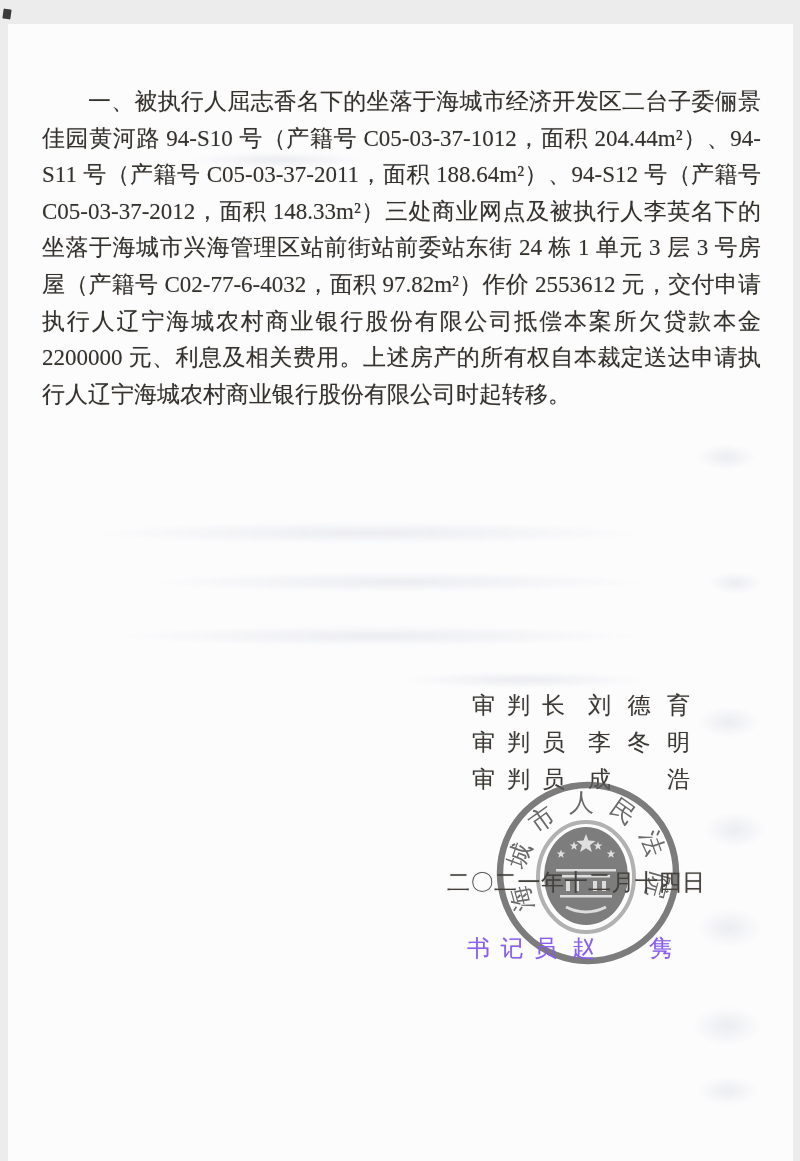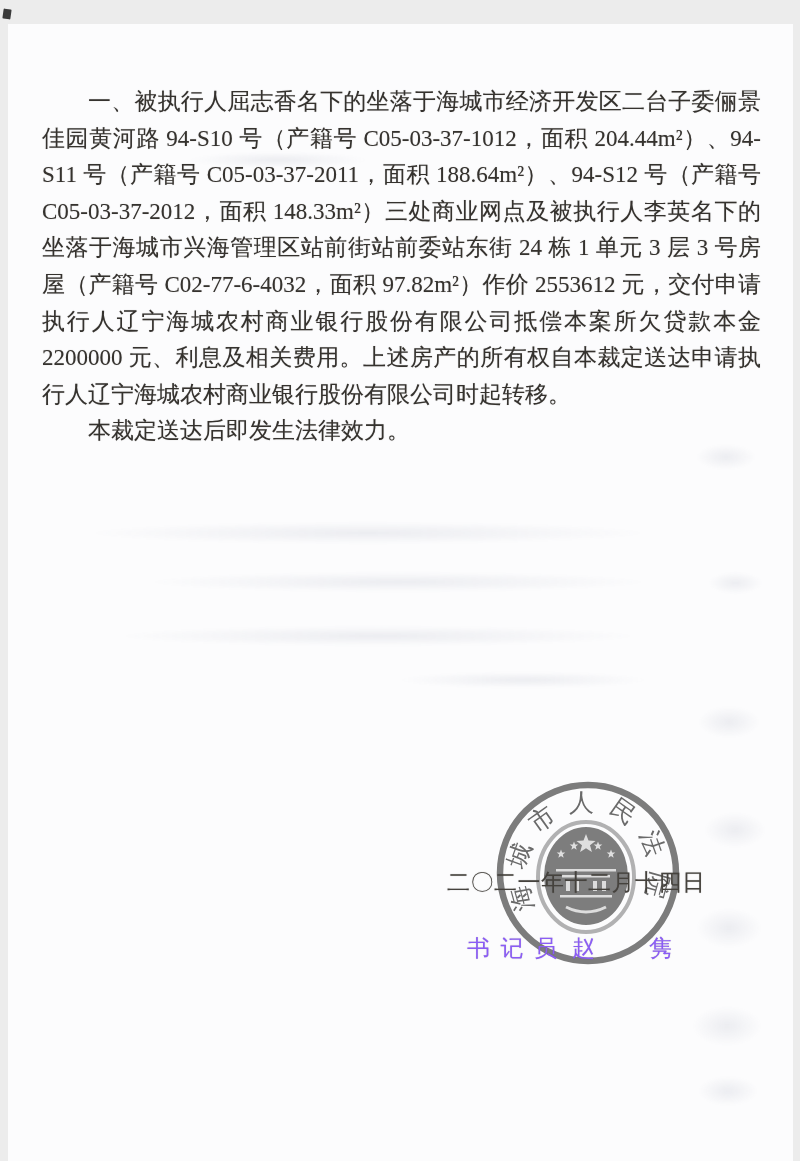--- a/index.html
+++ b/index.html
@@ -100,23 +100,33 @@
   <div class="art" style="left:688px;top:420px;width:60px;height:26px;"></div>
   <div class="art" style="left:700px;top:548px;width:55px;height:22px;"></div>
   <div class="art" style="left:690px;top:682px;width:62px;height:32px;"></div>
   <div class="art" style="left:696px;top:788px;width:62px;height:36px;"></div>
   <div class="art" style="left:688px;top:884px;width:66px;height:40px;"></div>
   <div class="art" style="left:684px;top:982px;width:70px;height:40px;"></div>
   <div class="art" style="left:690px;top:1052px;width:60px;height:30px;"></div>
 
   <div class="doc-body">
     <p>一、被执行人屈志香名下的坐落于海城市经济开发区二台子委俪景佳园黄河路 94-S10 号（产籍号 C05-03-37-1012，面积 204.44m²）、94-S11 号（产籍号 C05-03-37-2011，面积 188.64m²）、94-S12 号（产籍号 C05-03-37-2012，面积 148.33m²）三处商业网点及被执行人李英名下的坐落于海城市兴海管理区站前街站前委站东街 24 栋 1 单元 3 层 3 号房屋（产籍号 C02-77-6-4032，面积 97.82m²）作价 2553612 元，交付申请执行人辽宁海城农村商业银行股份有限公司抵偿本案所欠贷款本金 2200000 元、利息及相关费用。上述房产的所有权自本裁定送达申请执行人辽宁海城农村商业银行股份有限公司时起转移。</p>
-    <p>本裁定送达后即发生法律效力。</p>
   </div>
 
+  <div class="sig-block">
+    <div class="sig-line">
+      <span class="sig-role">审判长</span><span class="sig-name">刘德育</span>
+    </div>
+    <div class="sig-line">
+      <span class="sig-role">审判员</span><span class="sig-name">李冬明</span>
+    </div>
+    <div class="sig-line">
+      <span class="sig-role">审判员</span><span class="sig-name">成浩</span>
+    </div>
+  </div>
 
   <svg class="seal" viewBox="0 0 190 190" aria-hidden="true">
     <defs>
       <polygon id="starShape" points="0,-10 2.5,-3.4 9.5,-3.1 4,1.3 5.9,8.1 0,4.2 -5.9,8.1 -4,1.3 -9.5,-3.1 -2.5,-3.4" fill="#dcdcdc"></polygon>
     </defs>
 
     <circle cx="95" cy="95" r="88" fill="none" stroke="#5a5a5a" stroke-width="6.5" opacity="0.9"></circle>
 
     <path id="sealArc" d="M 44.2 130.6 A 62 62 0 1 1 145.8 130.6" fill="none"></path>
     <text font-size="25" fill="#565656" letter-spacing="13">

